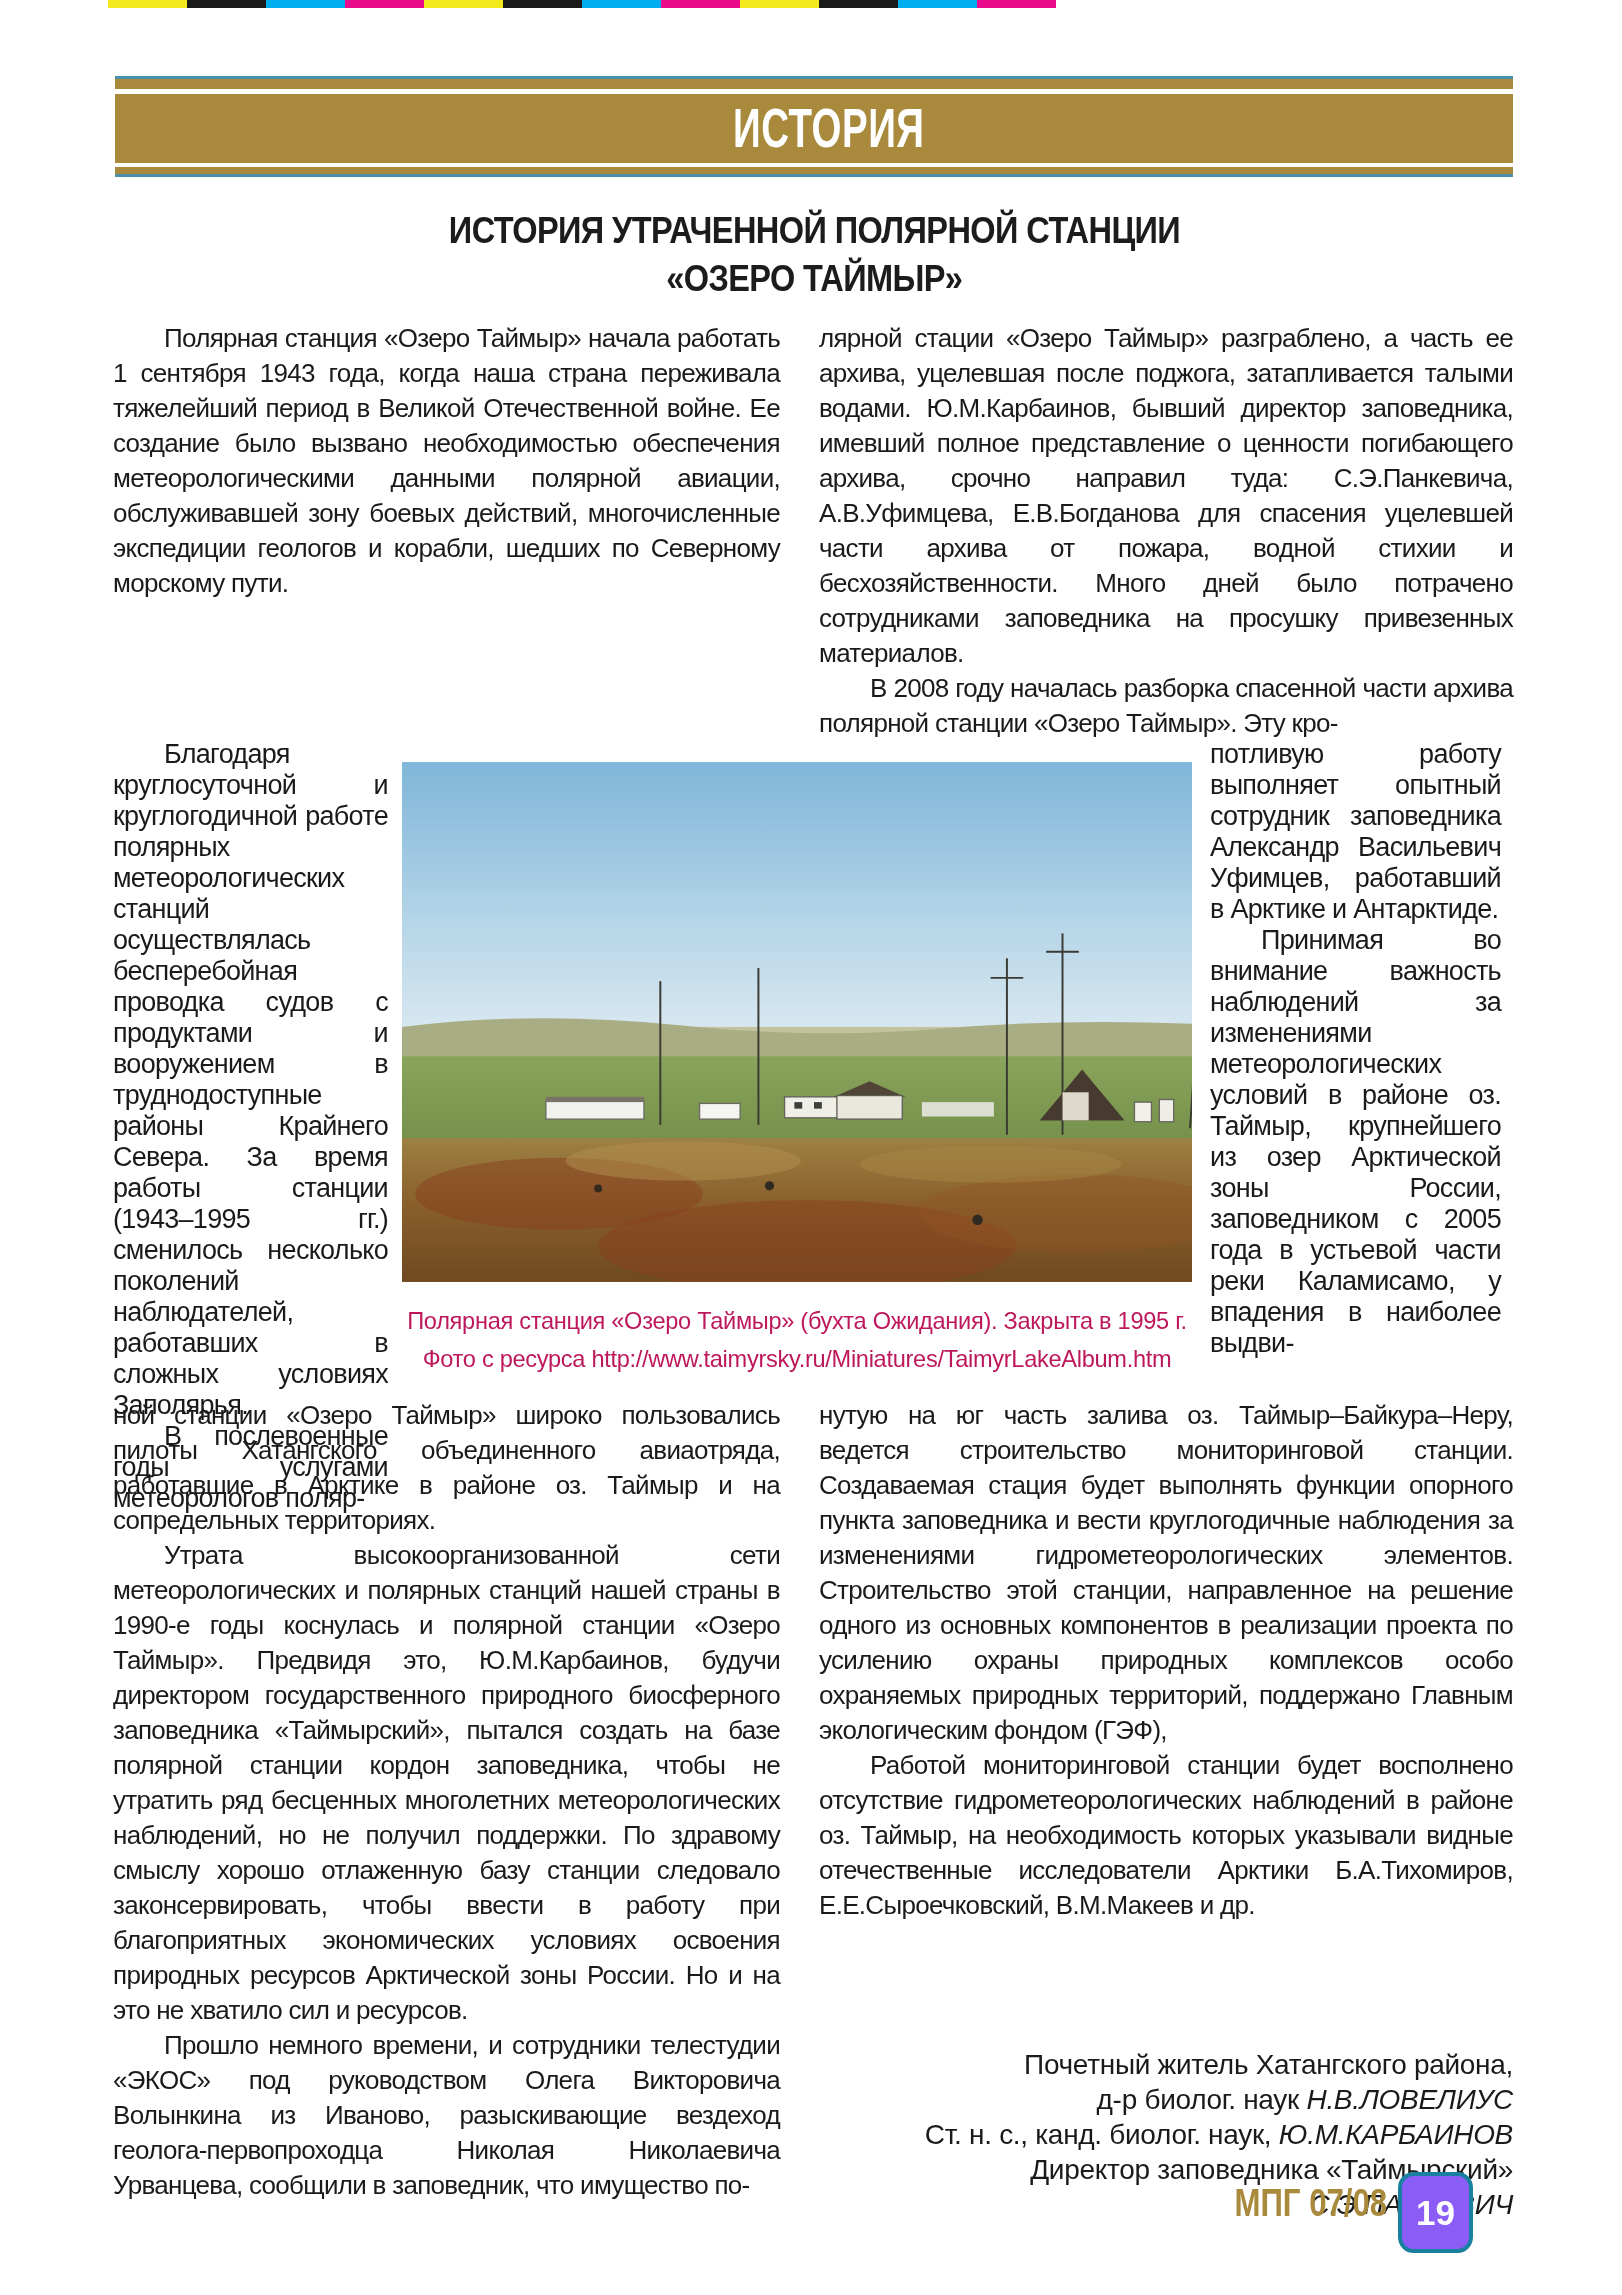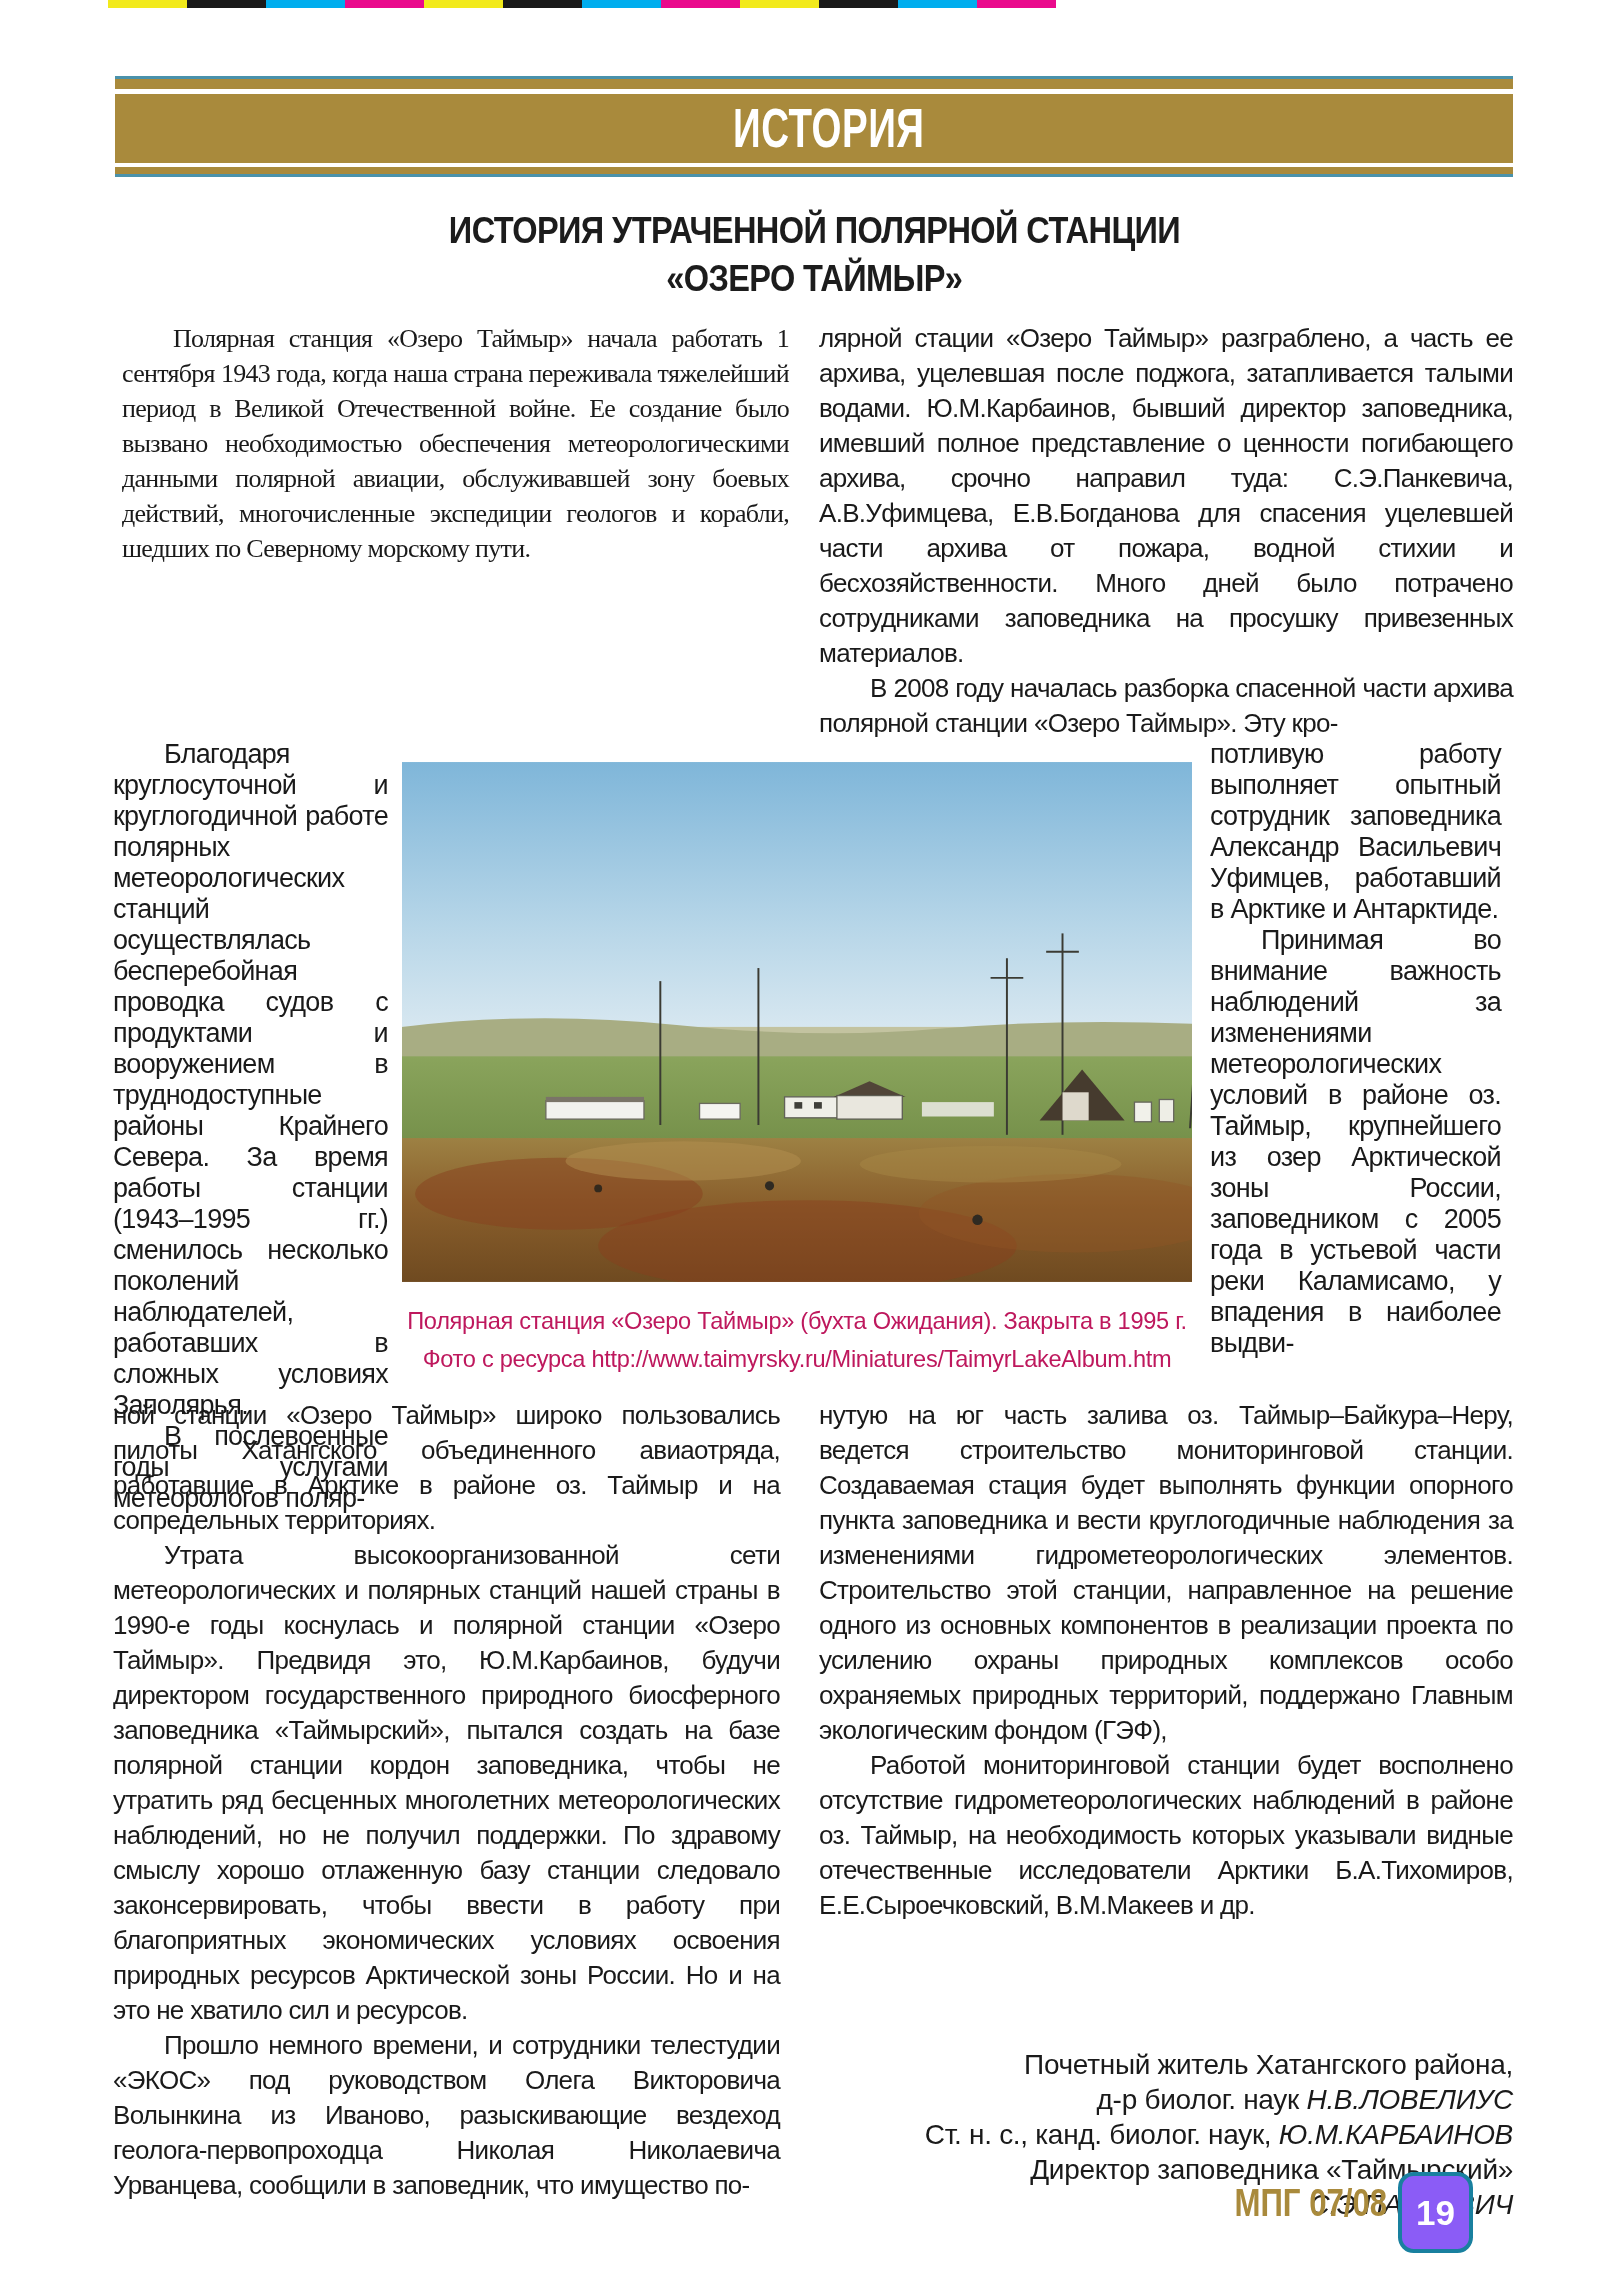--- a/index.html
+++ b/index.html
@@ -35,21 +35,21 @@
     font-weight:bold;font-size:37px;letter-spacing:-0.7px;white-space:nowrap;color:#1c1c1c;
   }
 
   
   .col{text-align:justify;}
   .wide{font-size:26px;line-height:35px;letter-spacing:-0.7px;}
   .narrowcol{font-size:27px;line-height:31px;letter-spacing:-0.7px;}
   .col p{margin:0;text-indent:51px;}
   .col p.noindent{text-indent:0;}
 
-  .left-top{left:122px;top:321px;width:667px;font-family:Liberation Serif, serif;}
+  .left-top{left:113px;top:321px;width:667px;}
   .left-narrow{left:113px;top:739px;width:275px;}
   .left-bottom{left:113px;top:1398px;width:667px;}
   .right-top{left:819px;top:321px;width:694px;}
   .right-narrow{left:1182px;top:739px;width:291px;margin-left:28px;}
   .right-bottom{left:819px;top:1398px;width:694px;}
 
   
   .photo{left:402px;top:762px;width:790px;height:520px;overflow:hidden;}
   .photo svg{display:block;}
 

